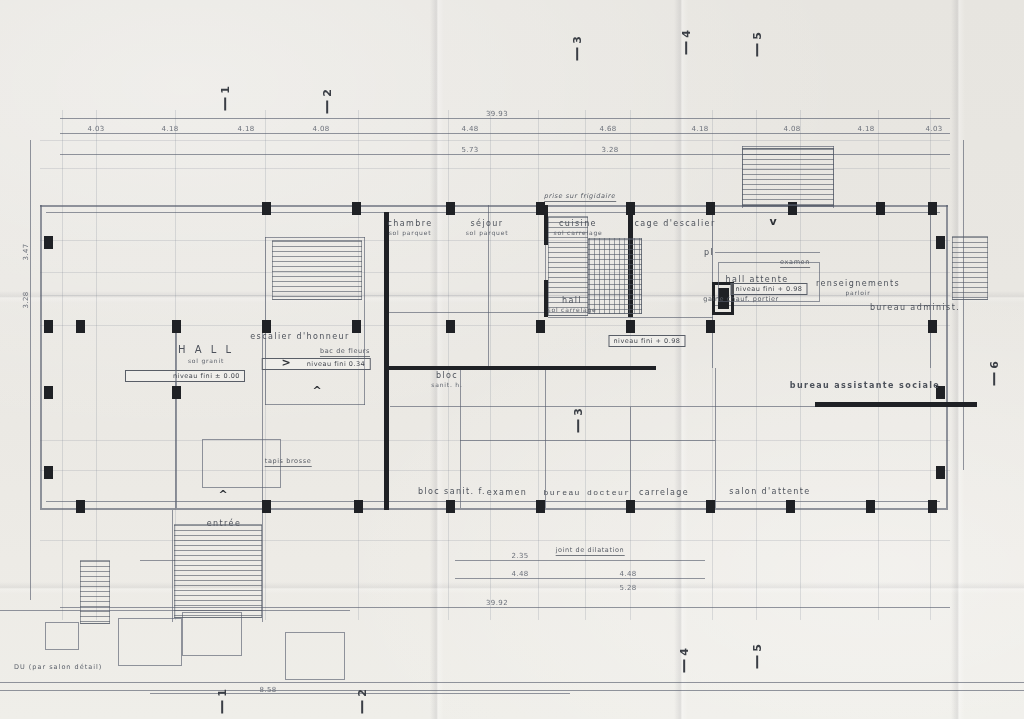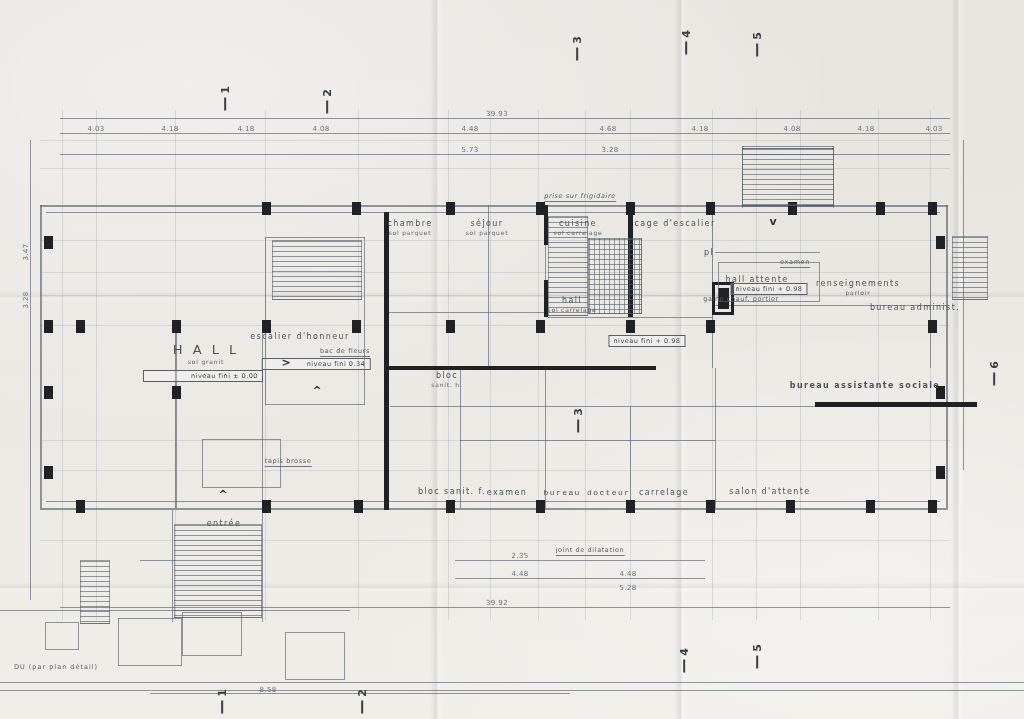--- a/index.html
+++ b/index.html
@@ -28,21 +28,21 @@
   .marker .num{display:block;font-size:11px;font-weight:bold;transform:rotate(-90deg);}
   .marker .tick{display:block;width:1.5px;height:13px;background:#3a3e45;margin:1px auto 0;}
   .glyph{position:absolute;transform:translate(-50%,-50%);color:#2e3136;font-size:11px;
          font-weight:bold;letter-spacing:0;}
   .note{position:absolute;color:#5b606a;font-size:6.5px;letter-spacing:1px;white-space:nowrap;}
 </style>
 </head>
 <body>
 
 <div class="sheet" id="plan">
-  <div class="note" style="left:14px;top:663px;">DU  (par plan détail)</div>
+  <div class="note" style="left:14px;top:663px;">DU  (par salon détail)</div>
 <div class="abs" style="left: 430px; top: 0px; width: 14px; height: 100%; background: linear-gradient(90deg, transparent, rgba(60, 60, 75, 0.1) 45%, rgba(255, 255, 255, 0.28) 58%, transparent);"></div>
     <div class="abs" style="left: 674px; top: 0px; width: 14px; height: 100%; background: linear-gradient(90deg, transparent, rgba(60, 60, 75, 0.1) 45%, rgba(255, 255, 255, 0.28) 58%, transparent);"></div>
     <div class="abs" style="left: 951px; top: 0px; width: 14px; height: 100%; background: linear-gradient(90deg, transparent, rgba(60, 60, 75, 0.1) 45%, rgba(255, 255, 255, 0.28) 58%, transparent);"></div>
     <div class="abs" style="left: 0px; top: 291px; width: 100%; height: 12px; background: linear-gradient(transparent, rgba(60, 60, 75, 0.07) 45%, rgba(255, 255, 255, 0.22) 58%, transparent);"></div>
     <div class="abs" style="left: 0px; top: 582px; width: 100%; height: 12px; background: linear-gradient(transparent, rgba(60, 60, 75, 0.07) 45%, rgba(255, 255, 255, 0.22) 58%, transparent);"></div>
     <div class="abs" style="left: 62px; top: 110px; width: 1px; height: 510px; background: rgba(125, 132, 145, 0.22);"></div>
     <div class="abs" style="left: 96px; top: 110px; width: 1px; height: 510px; background: rgba(125, 132, 145, 0.22);"></div>
     <div class="abs" style="left: 175px; top: 110px; width: 1px; height: 510px; background: rgba(125, 132, 145, 0.22);"></div>
     <div class="abs" style="left: 265px; top: 110px; width: 1px; height: 510px; background: rgba(125, 132, 145, 0.22);"></div>
     <div class="abs" style="left: 358px; top: 110px; width: 1px; height: 510px; background: rgba(125, 132, 145, 0.22);"></div>
@@ -163,40 +163,40 @@
     <div class="abs" style="left: 44px; top: 466px; width: 9px; height: 13px; background: rgb(31, 33, 37);"></div>
     <div class="abs" style="left: 936px; top: 236px; width: 9px; height: 13px; background: rgb(31, 33, 37);"></div>
     <div class="abs" style="left: 936px; top: 466px; width: 9px; height: 13px; background: rgb(31, 33, 37);"></div>
     <div class="abs" style="left: 272px; top: 240px; width: 88px; height: 58px; border: 1px solid rgba(80, 87, 100, 0.55); background-image: repeating-linear-gradient(rgba(80, 87, 100, 0.6) 0px, rgba(80, 87, 100, 0.6) 1px, transparent 1px, transparent 5px);"></div>
     <div class="abs" style="left: 548px; top: 216px; width: 38px; height: 98px; border: 1px solid rgba(80, 87, 100, 0.55); background-image: repeating-linear-gradient(rgba(80, 87, 100, 0.6) 0px, rgba(80, 87, 100, 0.6) 1px, transparent 1px, transparent 5px);"></div>
     <div class="abs" style="left: 588px; top: 238px; width: 52px; height: 74px; border: 1px solid rgba(80, 87, 100, 0.55); background-image: repeating-linear-gradient(rgba(80, 87, 100, 0.6) 0px, rgba(80, 87, 100, 0.6) 1px, transparent 1px, transparent 5px), repeating-linear-gradient(90deg, rgba(80, 87, 100, 0.55) 0px, rgba(80, 87, 100, 0.55) 1px, transparent 1px, transparent 5px);"></div>
     <div class="abs" style="left: 742px; top: 148px; width: 90px; height: 56px; border: 1px solid rgba(80, 87, 100, 0.55); background-image: repeating-linear-gradient(rgba(80, 87, 100, 0.6) 0px, rgba(80, 87, 100, 0.6) 1px, transparent 1px, transparent 5px);"></div>
     <div class="abs" style="left: 174px; top: 524px; width: 86px; height: 92px; border: 1px solid rgba(80, 87, 100, 0.55); background-image: repeating-linear-gradient(rgba(80, 87, 100, 0.6) 0px, rgba(80, 87, 100, 0.6) 1px, transparent 1px, transparent 5px);"></div>
     <div class="abs" style="left: 80px; top: 560px; width: 28px; height: 62px; border: 1px solid rgba(80, 87, 100, 0.55); background-image: repeating-linear-gradient(rgba(80, 87, 100, 0.6) 0px, rgba(80, 87, 100, 0.6) 1px, transparent 1px, transparent 5px);"></div>
     <div class="abs" style="left: 952px; top: 236px; width: 34px; height: 62px; border: 1px solid rgba(80, 87, 100, 0.55); background-image: repeating-linear-gradient(rgba(80, 87, 100, 0.6) 0px, rgba(80, 87, 100, 0.6) 1px, transparent 1px, transparent 5px);"></div>
-    <div class="lbl" style="left: 206px; top: 354px;"><span style="font-size: 13px; letter-spacing: 3px;">H A L L</span><span class="sub">sol granit</span></div>
+    <div class="lbl" style="left: 206px; top: 354px;"><span style="font-size: 10px; letter-spacing: 3px;">H A L L</span><span class="sub">sol granit</span></div>
     <div class="lbl" style="left: 300px; top: 337px;"><span>escalier d'honneur</span></div>
     <div class="lbl" style="left: 410px; top: 228px;"><span>chambre</span><span class="sub">sol parquet</span></div>
     <div class="lbl" style="left: 487px; top: 228px;"><span>séjour</span><span class="sub">sol parquet</span></div>
     <div class="lbl" style="left: 578px; top: 228px;"><span>cuisine</span><span class="sub">sol carrelage</span></div>
     <div class="lbl" style="left: 572px; top: 305px;"><span>hall</span><span class="sub">sol carrelage</span></div>
     <div class="lbl" style="left: 675px; top: 224px;"><span>cage d'escalier</span></div>
     <div class="lbl" style="left: 709px; top: 253px;"><span>pl</span></div>
     <div class="lbl" style="left: 757px; top: 280px;"><span>hall  attente</span></div>
     <div class="lbl" style="left: 858px; top: 288px;"><span>renseignements</span><span class="sub">parloir</span></div>
     <div class="lbl" style="left: 915px; top: 308px;"><span>bureau administ.</span></div>
     <div class="lbl" style="left: 865px; top: 386px; font-weight: bold;"><span>bureau assistante sociale</span></div>
     <div class="lbl" style="left: 770px; top: 492px;"><span>salon  d'attente</span></div>
     <div class="lbl" style="left: 664px; top: 493px;"><span>carrelage</span></div>
     <div class="lbl" style="left: 587px; top: 493px; font-family: Liberation Mono, monospace;"><span>bureau  docteur</span></div>
     <div class="lbl" style="left: 507px; top: 493px;"><span>examen</span></div>
     <div class="lbl" style="left: 447px; top: 380px;"><span>bloc</span><span class="sub">sanit. h.</span></div>
     <div class="lbl" style="left: 452px; top: 492px;"><span>bloc sanit. f.</span></div>
     <div class="lbl" style="left: 224px; top: 524px;"><span>entrée</span></div>
-    <div class="lvl" style="left: 203px; top: 376px; padding-left: 47px;">niveau fini ± 0.00</div>
+    <div class="lvl" style="left: 185px; top: 376px; padding-left: 47px;">niveau fini ± 0.00</div>
     <div class="lvl" style="left: 316px; top: 364px; padding-left: 44px;">niveau fini   0.34</div>
     <div class="lvl" style="left: 769px; top: 289px;">niveau fini + 0.98</div>
     <div class="lvl" style="left: 647px; top: 341px;">niveau fini + 0.98</div>
     <div class="ann u" style="left: 345px; top: 352px;">bac de fleurs</div>
     <div class="ann u" style="left: 580px; top: 197px; font-style: italic;">prise sur frigidaire</div>
     <div class="ann u" style="left: 795px; top: 263px;">examen</div>
     <div class="ann" style="left: 741px; top: 299px;">gaine chauf. portier</div>
     <div class="ann u" style="left: 288px; top: 462px;">tapis brosse</div>
     <div class="ann u" style="left: 590px; top: 551px;">joint de dilatation</div>
     <div class="dim" style="left: 497px; top: 114px;">39.93</div>

